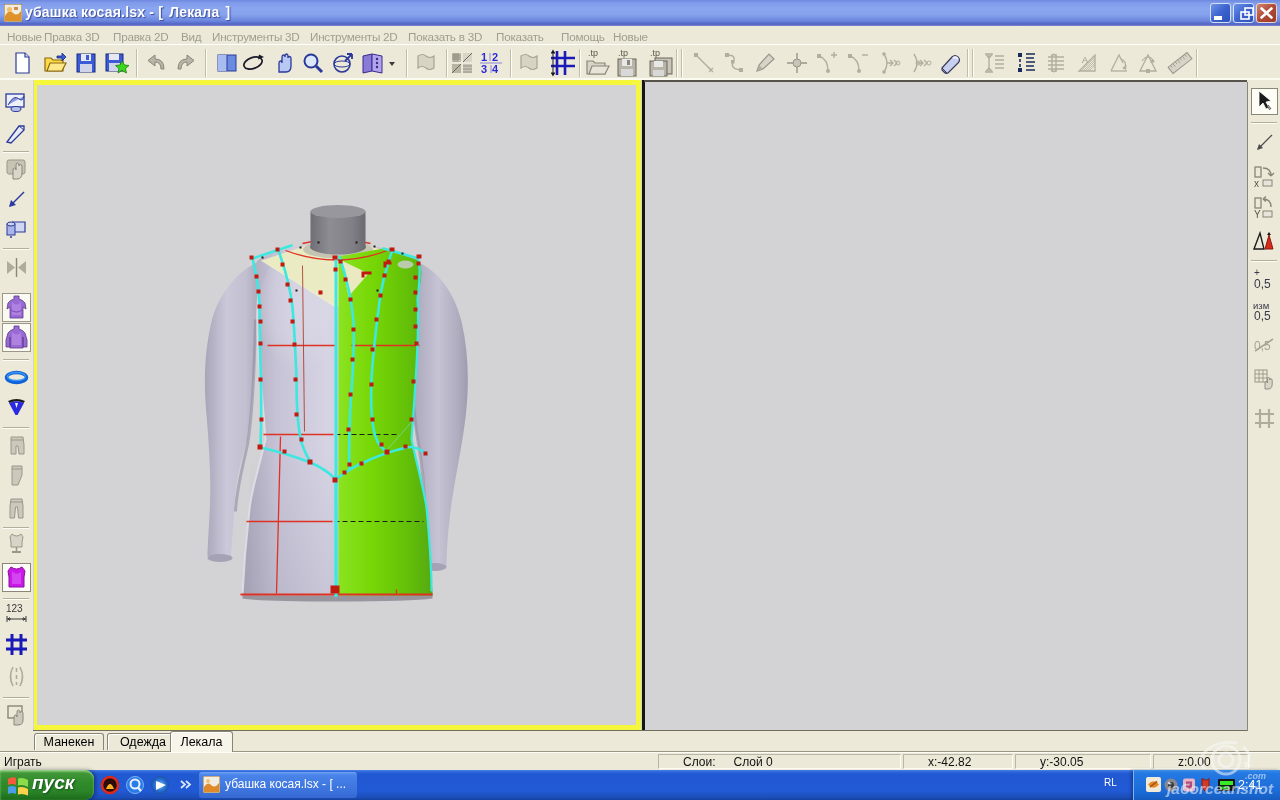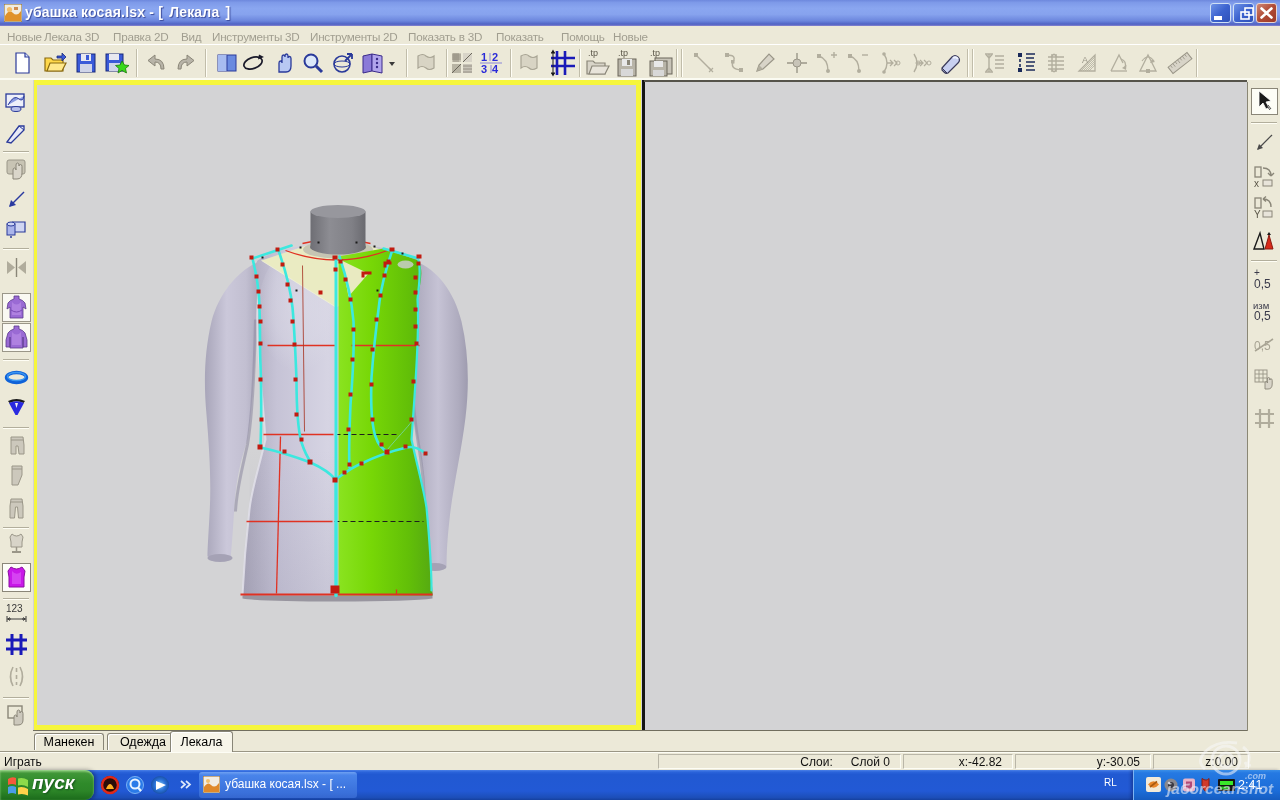--- a/index.html
+++ b/index.html
@@ -15,21 +15,21 @@
 #righttb{position:absolute;left:1247px;top:82px;width:33px;height:670px;background:#ece9d8;border-left:1px solid #8a8775;}
 .vsep{position:absolute;left:3px;width:26px;height:2px;border-top:1px solid #b2ae9c;border-bottom:1px solid #fffef5;}
 #client{position:absolute;left:33px;top:80px;width:1214px;height:650px;background:#d3d3d5;}
 #viewL{position:absolute;left:1px;top:0px;width:607px;height:650px;border-style:solid;border-color:#f6f63c;border-width:5px 5px 5.5px 3.5px;background:#d3d3d5;}
 #divider{position:absolute;left:609px;top:0;width:2.5px;height:650px;background:#151515;}
 #viewR{position:absolute;left:611.5px;top:1.5px;width:602.5px;height:648.5px;background:#d3d3d5;}
 #tabrow{position:absolute;left:0;top:731px;width:1280px;height:21px;background:#ece9d8;}
 .tab{position:absolute;top:2px;height:17px;background:#ece9d8;border:1px solid #888577;border-bottom:none;border-radius:3px 3px 0 0;color:#000;font-size:12.5px;text-align:center;padding-top:1px;box-shadow:inset 1px 1px 0 #fff;z-index:2;}
 .tab.active{top:0px;height:21px;background:#f7f5ea;z-index:3;padding-top:3px;}
 #statusbar{position:absolute;left:0;top:752px;width:1280px;height:18px;background:#ece9d8;border-top:1px solid #fdfdf5;box-shadow:0 -1px 0 #9a9685;font-size:12px;color:#111;}
-.scell{position:absolute;top:1px;height:15px;border:1px solid #b9b6a8;border-bottom-color:#fdfdf5;border-right-color:#fdfdf5;font-size:12px;color:#111;padding:0px 10px;white-space:pre;text-align:right;}
+.scell{position:absolute;top:1px;height:15px;border:1px solid #b9b6a8;border-bottom-color:#fdfdf5;border-right-color:#fdfdf5;font-size:12px;color:#111;padding:0px 24px;white-space:pre;}
 #taskbar{position:absolute;left:0;top:770px;width:1280px;height:30px;
  background:linear-gradient(180deg,#4b81e8 0%,#2a63da 7%,#2159d2 15%,#2259d5 70%,#1c4eb8 92%,#15409f 100%);}
 #startbtn{position:absolute;left:0;top:770px;width:94px;height:30px;border-radius:0 9px 9px 0;
  background:linear-gradient(180deg,#74b965 0%,#3f9637 12%,#2f8a2a 45%,#2c8528 70%,#1e6f1d 95%);
  box-shadow:inset 0 1px 2px #9ed88f, 2px 0 4px rgba(0,0,20,0.4);color:#fff;z-index:5;}
 #startbtn .stext{position:absolute;left:32px;top:2px;font-size:19px;font-weight:bold;font-style:italic;text-shadow:1px 1px 2px #14501a;}
 #taskbtn{position:absolute;left:199px;top:772px;width:158px;height:26px;border-radius:3px;
  background:linear-gradient(180deg,#6fa1f2 0%,#4984ea 12%,#3a70da 80%,#3567cf 100%);
  color:#fff;font-size:12px;z-index:5;}
 #tray{position:absolute;left:1133px;top:770px;width:147px;height:30px;
@@ -64,21 +64,21 @@
         </linearGradient>
 </defs>
 <rect x="4" y="13" width="8" height="4" fill="#fff"></rect>
 <rect x="31" y="9" width="8" height="7" fill="none" stroke="#fff" stroke-width="1.6"></rect>
 <rect x="35" y="5" width="8" height="7" fill="none" stroke="#fff" stroke-width="1.6"></rect>
 <path d="M51.5,5.5 L61.5,14.5 M61.5,5.5 L51.5,14.5" stroke="#fff" stroke-width="2.6" stroke-linecap="round"></path>
 </svg>
 </div>
 <div id="menubar">
 <span style="left:7px">Новые</span>
-<span style="left:44px">Лекала 3D</span>
+<span style="left:44px">Правка 3D</span>
 <span style="left:113px">Правка 2D</span>
 <span style="left:181px">Вид</span>
 <span style="left:212px">Инструменты 3D</span>
 <span style="left:310px">Инструменты 2D</span>
 <span style="left:408px">Показать в 3D</span>
 <span style="left:496px">Показать</span>
 <span style="left:561px">Помощь</span>
 <span style="left:613px">Новые</span>
 </div>
 <div id="toolbar">

